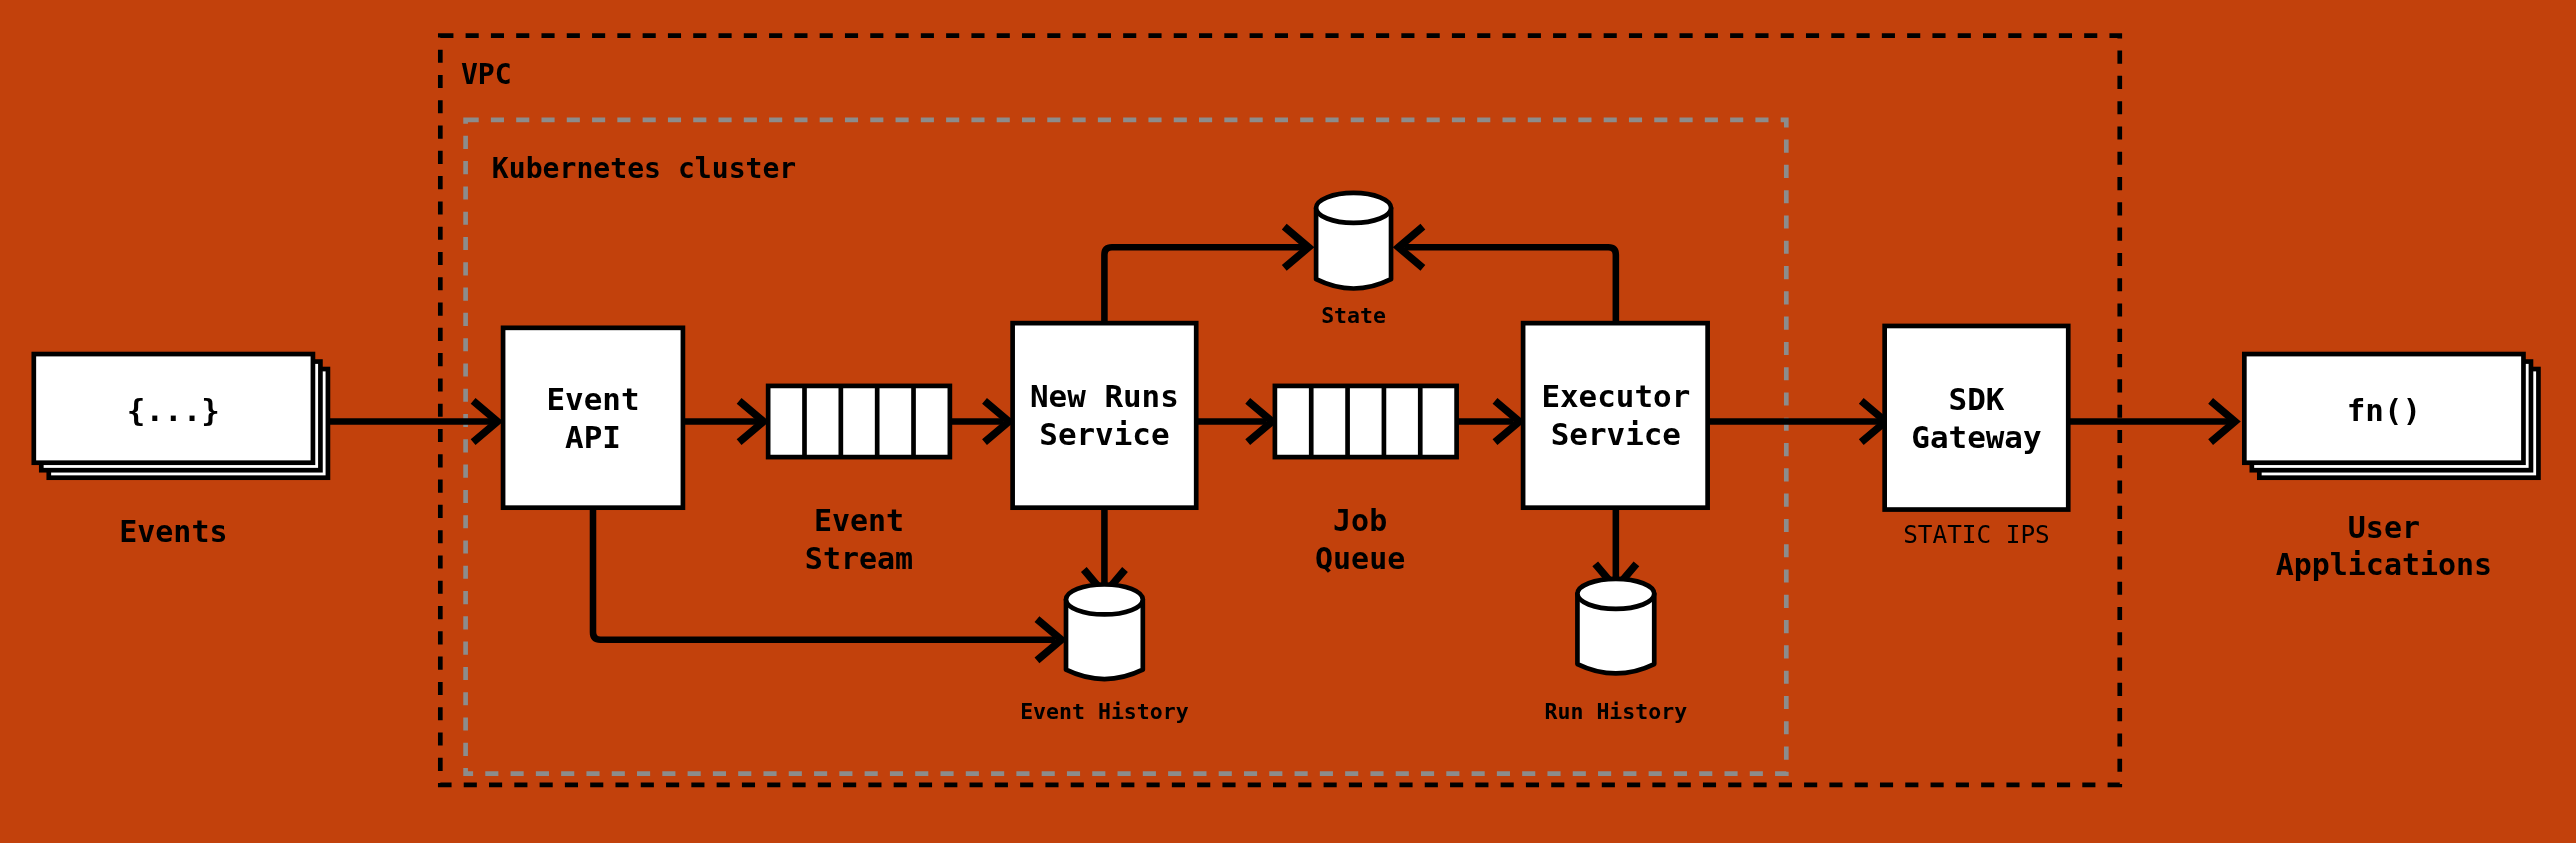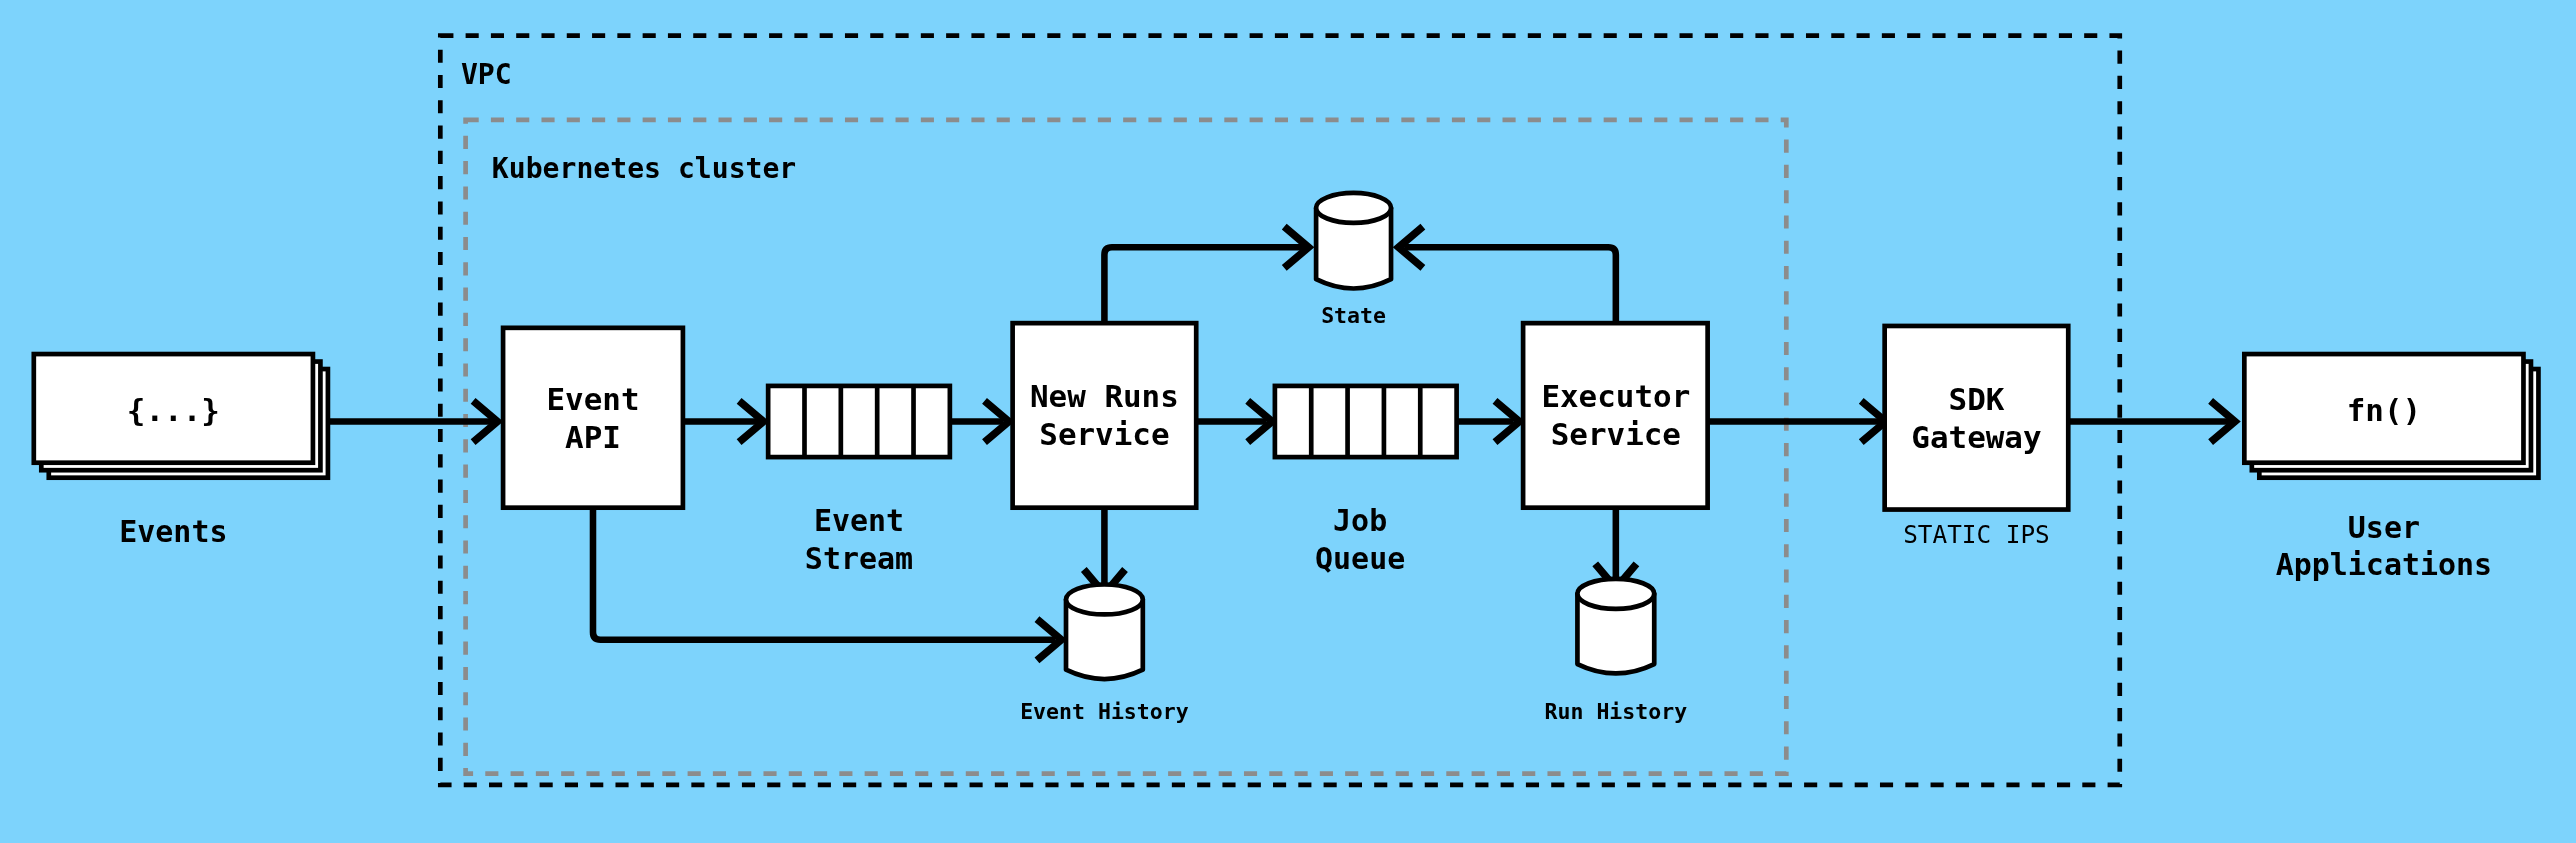--- a/index.html
+++ b/index.html
@@ -8,21 +8,21 @@
     padding: 0;
     background: #ffffff;
   }
   body {
     font-family: "DejaVu Sans Mono", monospace;
   }
   #diagram-root {
     position: relative;
     width: 2576px;
     height: 843px;
-    background: #7dd3fc;
+    background: #c2410c;
     overflow: hidden;
   }
   svg.canvas {
     position: absolute;
     top: 0;
     left: 0;
     width: 2576px;
     height: 843px;
     display: block;
   }

